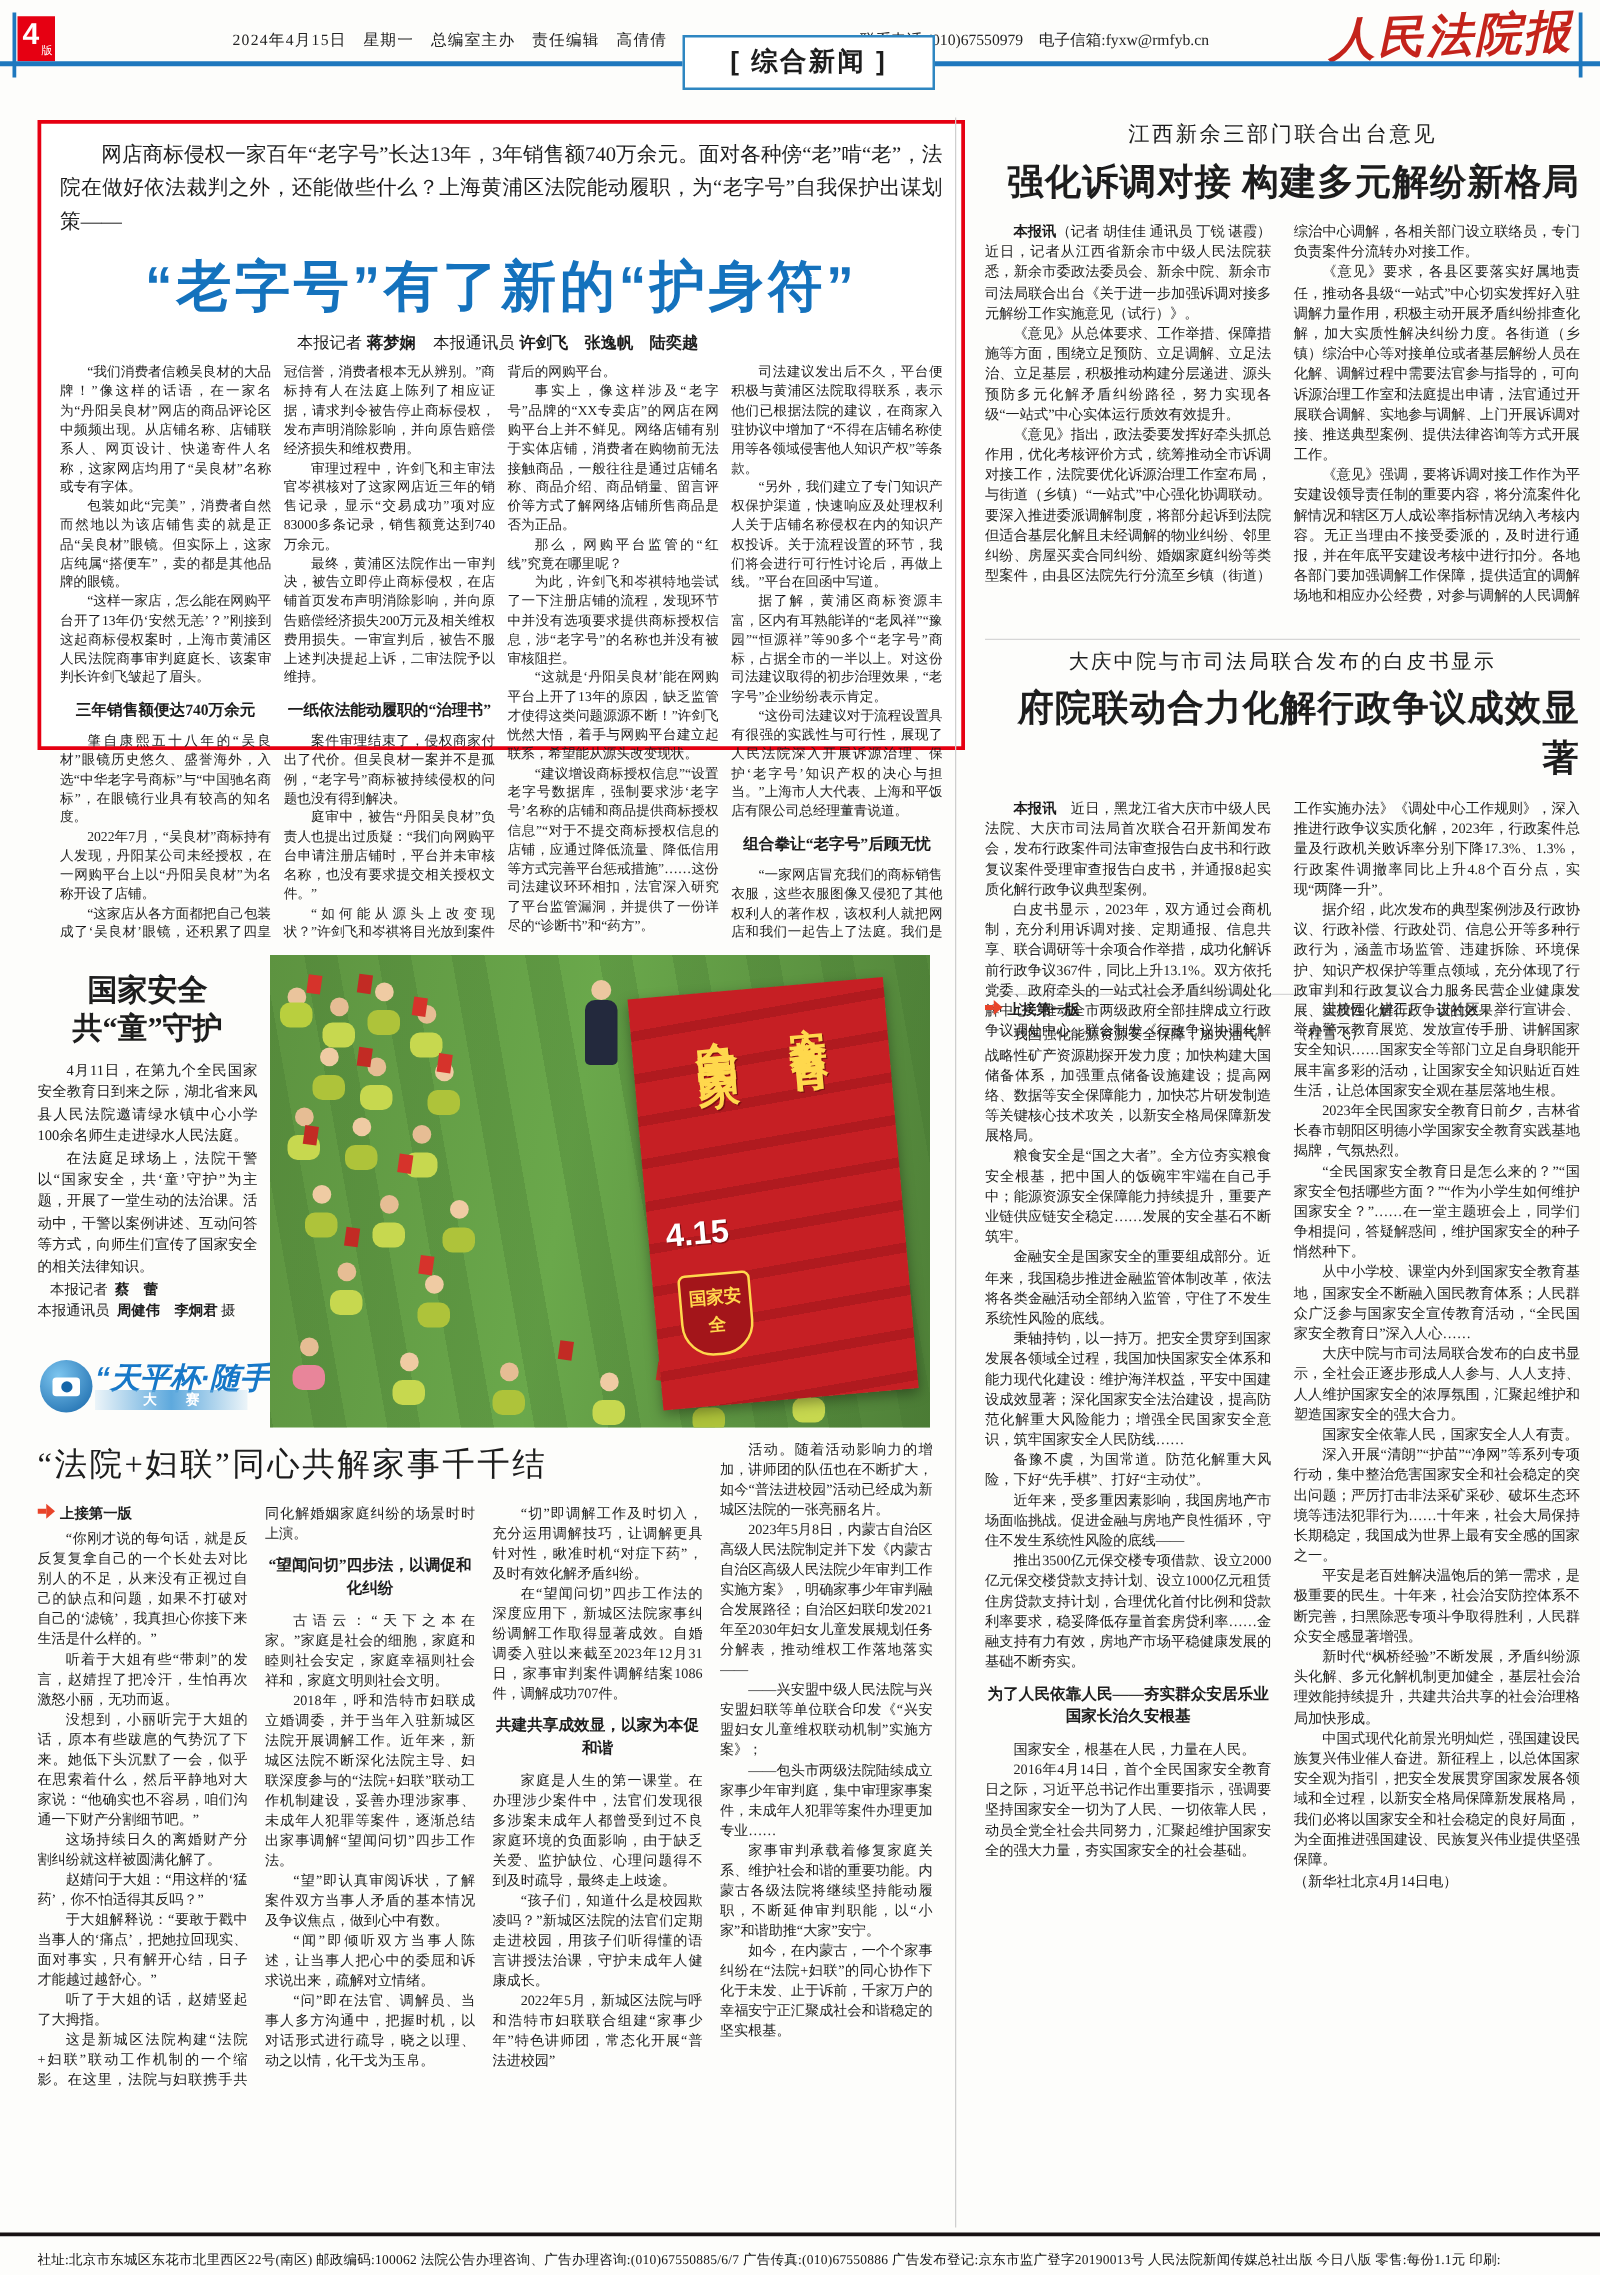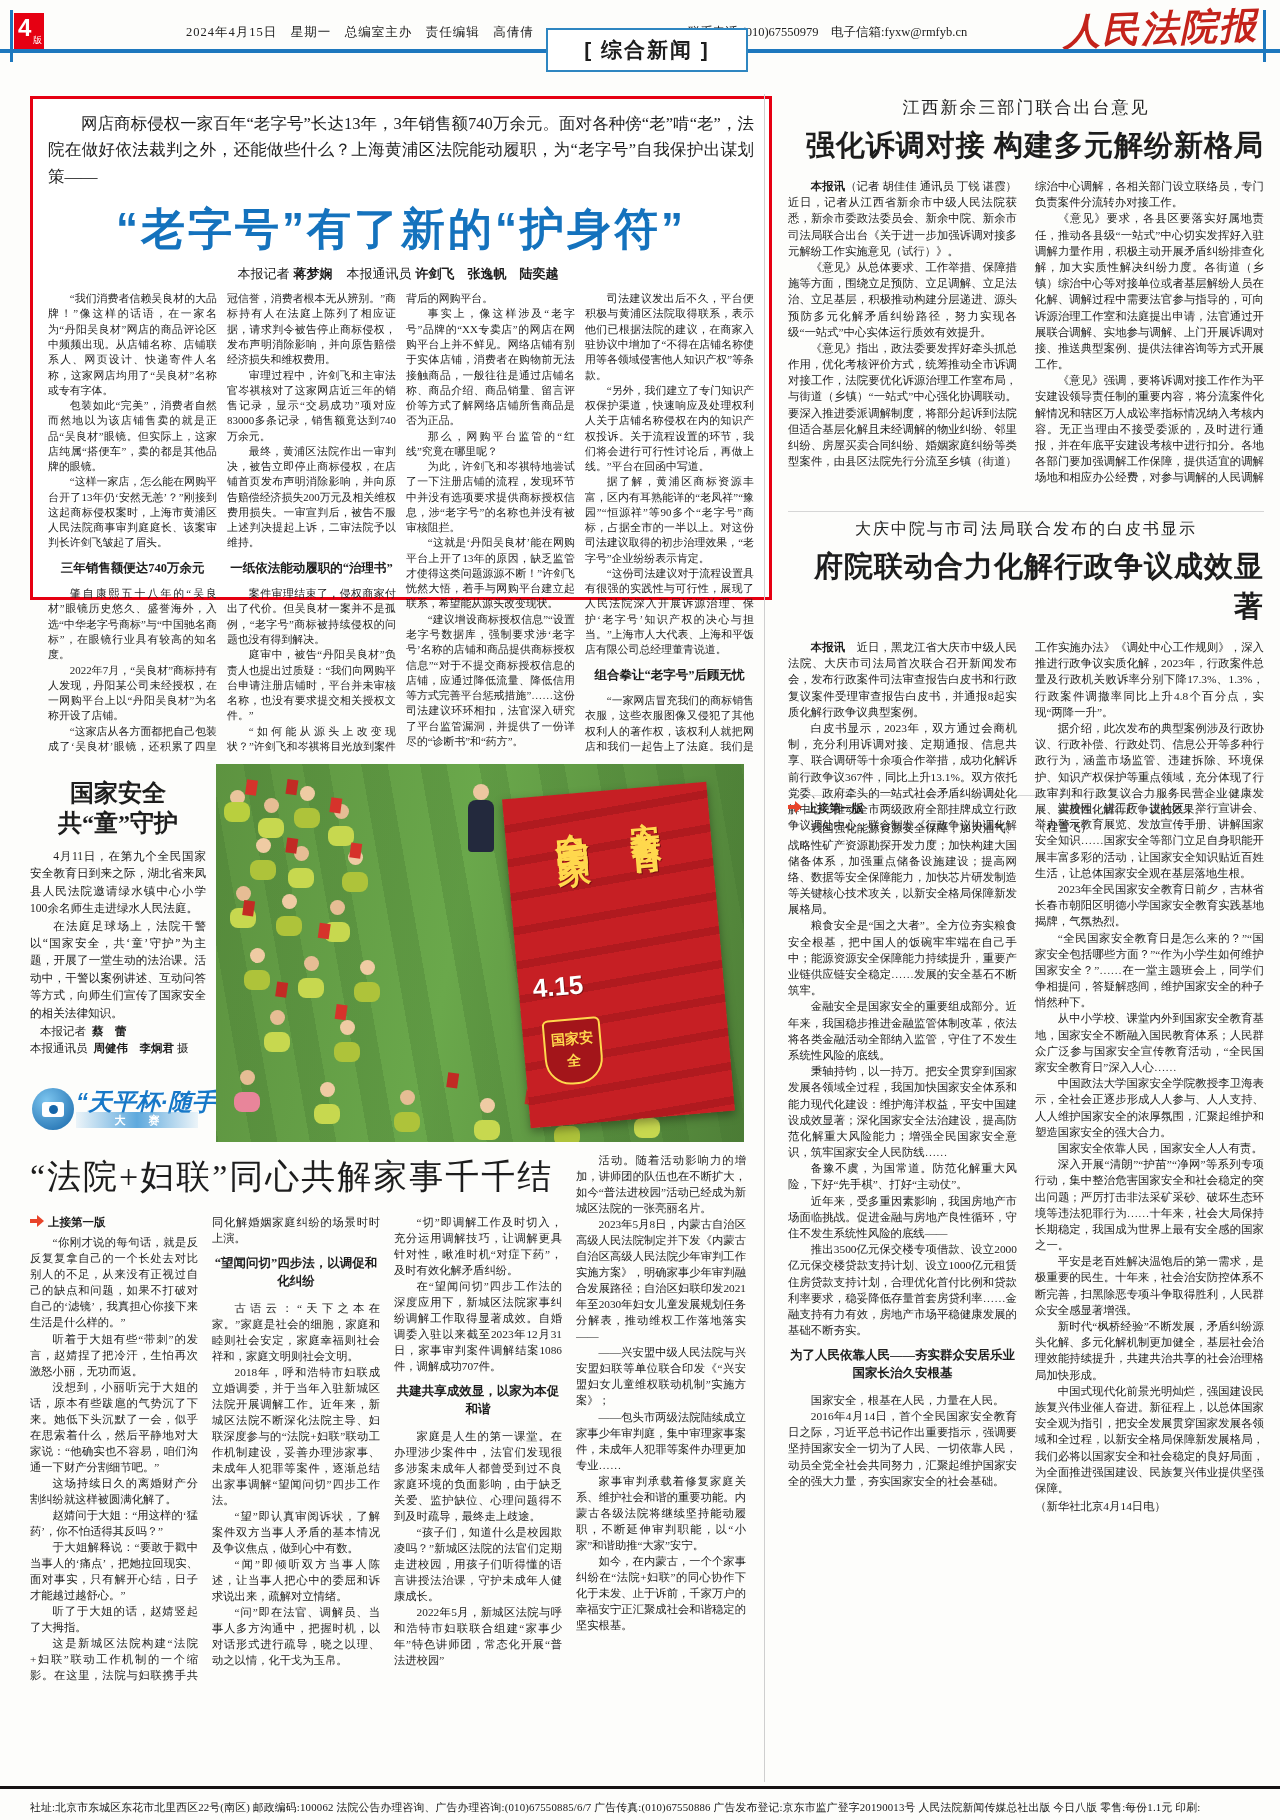--- a/index.html
+++ b/index.html
@@ -106,21 +106,21 @@
   #banner .date{position:absolute;left:14px;top:176px;color:#fff;font-weight:900;font-size:26px;
         font-family:"Liberation Sans",sans-serif;text-shadow:1px 1px 0 #7e1013;}
   #shield{position:absolute;left:20px;top:224px;width:58px;height:66px;background:#a3151a;
         border:2px solid #ffd84d;border-radius:6px 6px 26px 26px;text-align:center;color:#ffd84d;
         font-weight:bold;font-size:14px;line-height:1.6;padding-top:8px;box-sizing:border-box;}
   
   #bottom{position:absolute;left:30px;top:1152px;width:716px;height:620px;display:flex;}
   #bottom .lft{width:532px;}
   #bottom .rgt{width:170px;margin-left:14px;height:620px;overflow:hidden;
         font-size:11.3px;line-height:1.42;text-align:justify;}
-  #bottom .headline{font-size:34px;font-weight:500;letter-spacing:2px;margin:2px 0 14px;white-space:nowrap;}
+  #bottom .headline{font-size:26px;font-weight:500;letter-spacing:2px;margin:2px 0 14px;white-space:nowrap;}
   .cols3{column-count:3;column-gap:14px;height:548px;overflow:hidden;
         font-size:11.3px;line-height:1.42;text-align:justify;}
   
   #footer{position:absolute;left:0;top:1786px;width:1280px;border-top:3px solid #171213;}
   #footer .line{margin:12px 0 0 30px;font-size:10.8px;color:#141414;letter-spacing:.2px;}
 </style>
 </head>
 <body>
 
 <div id="page">
@@ -210,21 +210,21 @@
         <p class="p">备豫不虞，为国常道。防范化解重大风险，下好“先手棋”、打好“主动仗”。</p>
         <p class="p">近年来，受多重因素影响，我国房地产市场面临挑战。促进金融与房地产良性循环，守住不发生系统性风险的底线——</p>
         <p class="p">推出3500亿元保交楼专项借款、设立2000亿元保交楼贷款支持计划、设立1000亿元租赁住房贷款支持计划，合理优化首付比例和贷款利率要求，稳妥降低存量首套房贷利率……金融支持有力有效，房地产市场平稳健康发展的基础不断夯实。</p>
         <p class="sub">为了人民依靠人民——夯实群众安居乐业国家长治久安根基</p>
         <p class="p">国家安全，根基在人民，力量在人民。</p>
         <p class="p">2016年4月14日，首个全民国家安全教育日之际，习近平总书记作出重要指示，强调要坚持国家安全一切为了人民、一切依靠人民，动员全党全社会共同努力，汇聚起维护国家安全的强大力量，夯实国家安全的社会基础。</p>
         <p class="p">进校园、进工厂、进社区，举行宣讲会、举办警示教育展览、发放宣传手册、讲解国家安全知识……国家安全等部门立足自身职能开展丰富多彩的活动，让国家安全知识贴近百姓生活，让总体国家安全观在基层落地生根。</p>
         <p class="p">2023年全民国家安全教育日前夕，吉林省长春市朝阳区明德小学国家安全教育实践基地揭牌，气氛热烈。</p>
         <p class="p">“全民国家安全教育日是怎么来的？”“国家安全包括哪些方面？”“作为小学生如何维护国家安全？”……在一堂主题班会上，同学们争相提问，答疑解惑间，维护国家安全的种子悄然种下。</p>
         <p class="p">从中小学校、课堂内外到国家安全教育基地，国家安全不断融入国民教育体系；人民群众广泛参与国家安全宣传教育活动，“全民国家安全教育日”深入人心……</p>
-        <p class="p">中国政法大学国家安全学院教授李卫海表示，全社会正逐步形成人人参与、人人支持、人人维护国家安全的浓厚氛围，汇聚起维护和塑造国家安全的强大合力。</p>
+        <p class="p">大庆中院与市司法局联合发布的白皮书显示，全社会正逐步形成人人参与、人人支持、人人维护国家安全的浓厚氛围，汇聚起维护和塑造国家安全的强大合力。</p>
         <p class="p">国家安全依靠人民，国家安全人人有责。</p>
         <p class="p">深入开展“清朗”“护苗”“净网”等系列专项行动，集中整治危害国家安全和社会稳定的突出问题；严厉打击非法采矿采砂、破坏生态环境等违法犯罪行为……十年来，社会大局保持长期稳定，我国成为世界上最有安全感的国家之一。</p>
         <p class="p">平安是老百姓解决温饱后的第一需求，是极重要的民生。十年来，社会治安防控体系不断完善，扫黑除恶专项斗争取得胜利，人民群众安全感显著增强。</p>
         <p class="p">新时代“枫桥经验”不断发展，矛盾纠纷源头化解、多元化解机制更加健全，基层社会治理效能持续提升，共建共治共享的社会治理格局加快形成。</p>
         <p class="p">中国式现代化前景光明灿烂，强国建设民族复兴伟业催人奋进。新征程上，以总体国家安全观为指引，把安全发展贯穿国家发展各领域和全过程，以新安全格局保障新发展格局，我们必将以国家安全和社会稳定的良好局面，为全面推进强国建设、民族复兴伟业提供坚强保障。</p>
         <p class="auth">（新华社北京4月14日电）</p>
       </div>
   </div>
 
   <div id="pa">

